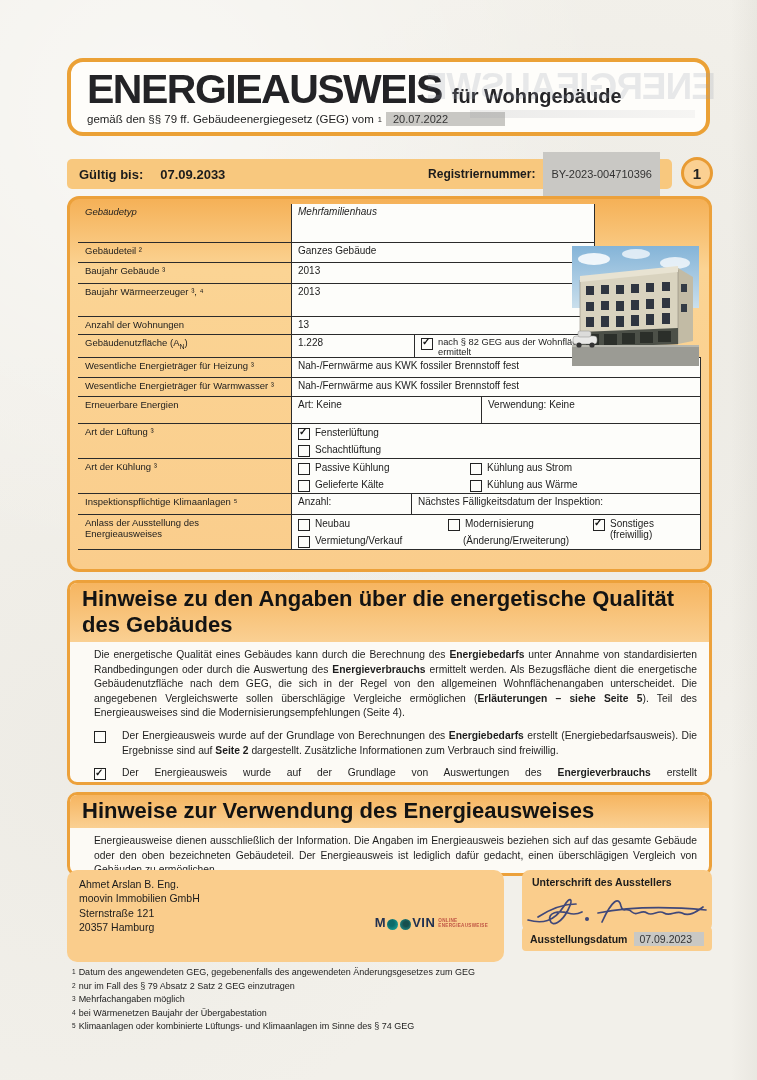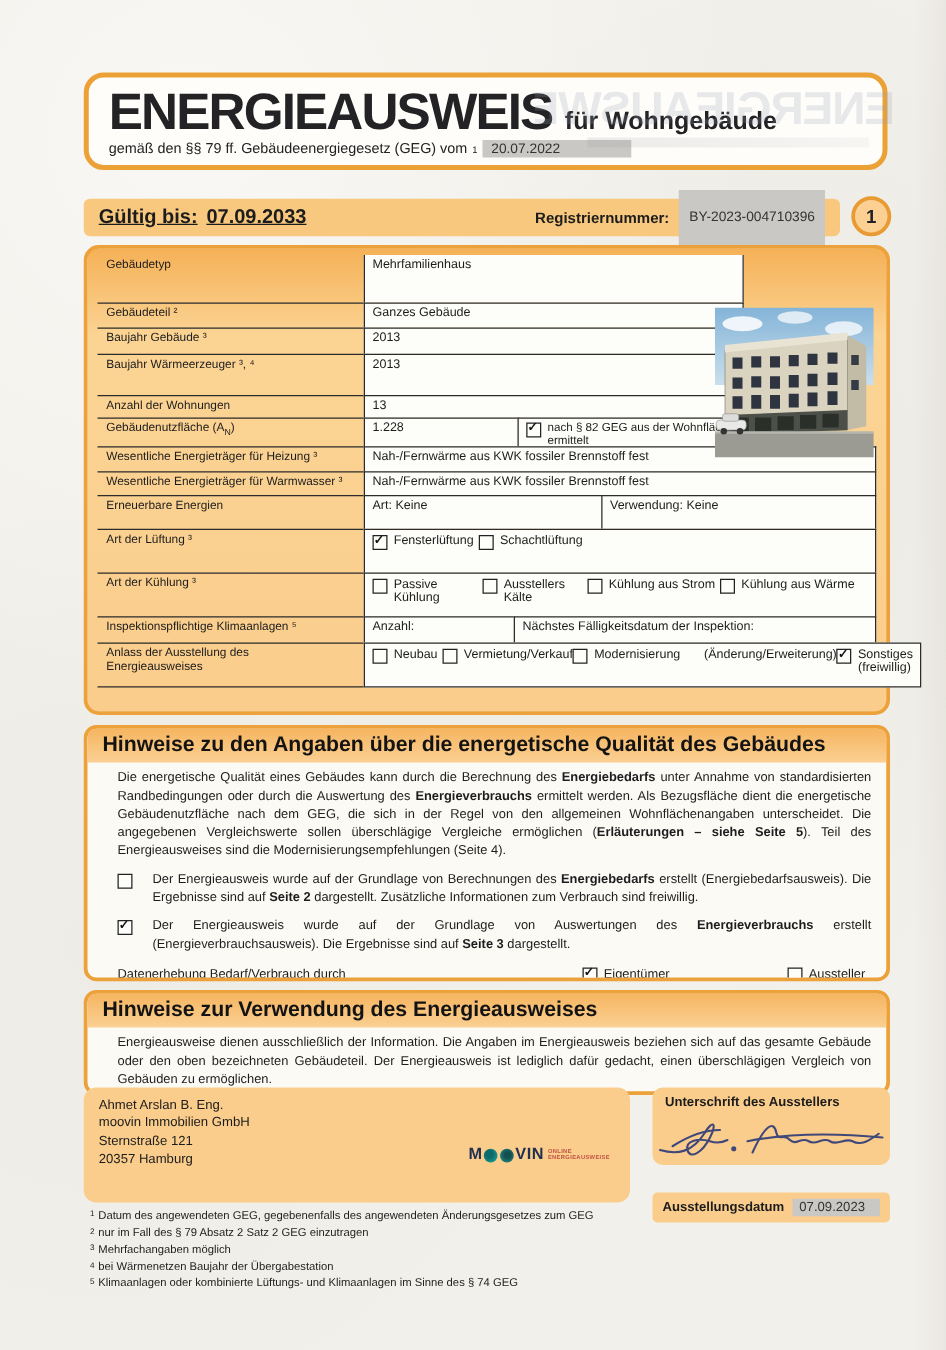--- a/index.html
+++ b/index.html
@@ -45,62 +45,62 @@
   .law-line sup{font-size:7.5px;}
   .gray-box{background:#c9c8c4;padding:1px 7px;font-size:11px;color:#333;}
   .law-date{min-width:105px;}
 
   
   .validity-bar{
     top:159px;left:67px;width:605px;height:30px;z-index:2;
     background:#f8c87e;border-radius:5px;display:flex;align-items:center;
     padding:0 12px;justify-content:space-between;
   }
-  .validity-left{display:flex;gap:7px;align-items:center;font-size:16px;font-weight:bold;text-decoration:underline;}
+  .validity-left{display:flex;gap:17px;align-items:center;font-size:13px;font-weight:bold;}
   .validity-right{display:flex;gap:8px;align-items:center;font-size:12px;}
   .validity-right .lbl-b{font-weight:bold;}
   .reg-box{background:#c9c8c4;padding:16px 8px;font-size:11px;font-weight:normal;}
   .page-badge{
     top:157px;left:681px;width:32px;height:32px;z-index:2;border-radius:50%;
     background:#fbd092;border:3px solid #e89b33;display:flex;align-items:center;justify-content:center;
     font-size:15px;font-weight:bold;color:#222;
   }
 
   
   .building-box{
     top:196px;left:67px;width:645px;height:376px;z-index:2;
     background:linear-gradient(180deg,#f5b157 0,#fbd494 70px,#facd8c 100%);
     border:3px solid #eca13b;border-radius:12px;padding:5px 8px 0 8px;
   }
   .section-title{font-size:20px;font-weight:bold;color:#131313;padding:1px 0 2px 6px;
     border-bottom:2px solid #1a1a1a;letter-spacing:0;}
-  .hint-section-title{font-size:17px;font-weight:bold;color:#131313;}
+  .hint-section-title{font-size:22px;font-weight:bold;color:#131313;}
   .grid{position:relative;}
   .row{display:flex;align-items:stretch;}
   .lbl{flex:0 0 200px;padding:2px 6px 0 7px;font-size:9.5px;border-top:1px solid #2b2b2b;}
   .lbl sub{font-size:7px;}
-  .row:first-child .lbl, .row:first-child .vcell{border-top:none;}
+  .row:first-child .lbl, .row:first-child .vcell{border-top:none;font-style:italic;}
   .vcell{background:#fdfdfa;border-top:1px solid #2b2b2b;border-left:1px solid #2b2b2b;
     font-size:10px;padding:2px 6px 0 6px;}
   .vcell.last{border-right:1px solid #2b2b2b;}
   .bb{border-bottom:1px solid #2b2b2b;}
   .w290{flex:0 0 290px;}
   .w110{flex:0 0 110px;}
   .w180{flex:0 0 178px;}
   .w177{flex:0 0 177px;}
   .w107{flex:0 0 107px;}
   .grow{flex:1 1 auto;}
   .h36{min-height:36px;} .h17{min-height:17px;} .h18{min-height:18px;}
   .h30{min-height:30px;} .h15{min-height:15px;} .h19{min-height:19px;}
   .h16{min-height:16px;} .h24{min-height:24px;} .h32{min-height:32px;}
   .cb{width:10px;height:10px;border:1px solid #222;background:#fdfdfa;display:inline-block;
     position:relative;flex:0 0 10px;margin-top:1px;}
   .cb.checked::after{content:"✓";position:absolute;left:0px;top:-3px;font-size:10px;font-weight:bold;color:#111;}
   .opt{display:flex;gap:5px;font-size:10px;align-items:flex-start;}
-  .optcol{display:flex;flex-direction:row;gap:4px;padding-top:1px;}
+  .optcol{display:flex;flex-direction:column;gap:4px;padding-top:1px;}
   .cols{display:flex;}
   .colw172{flex:0 0 172px;} .colw148{flex:0 0 150px;} .colw145{flex:0 0 145px;}
   .photo{top:47px;right:10px;width:127px;height:120px;z-index:3;}
 
   
   .hint-box{
     left:67px;width:645px;z-index:2;background:#fcfaf5;
     border:3px solid #eca13b;border-radius:10px;overflow:hidden;
   }
   .hint-band{background:linear-gradient(180deg,#f6b560,#fad093);padding:3px 12px 4px 12px;}
@@ -124,21 +124,21 @@
   .mo1{background:radial-gradient(circle at 40% 40%, #0d6a6a 30%, #14938d 70%);}
   .mo2{background:radial-gradient(circle at 55% 45%, #16504e 30%, #1d7d7a 70%);}
   .mtag{display:flex;flex-direction:column;margin-left:3px;line-height:1.1;}
   .mtag span{font-size:4.6px;color:#c05545;font-weight:bold;letter-spacing:.3px;}
   .sig-box{
     top:870px;left:522px;width:190px;height:62px;z-index:2;
     background:#facd8c;border-radius:8px;padding:6px 10px;font-size:10.5px;font-weight:bold;
   }
   .sig-svg{top:886px;left:524px;width:186px;height:52px;z-index:4;}
   .date-bar{
-    top:954px;left:522px;width:190px;height:24px;z-index:2;
+    top:927px;left:522px;width:190px;height:24px;z-index:2;
     background:#facd8c;border-radius:4px;display:flex;align-items:center;gap:7px;
     padding:0 8px;font-size:10.5px;font-weight:bold;
   }
   .date-bar .gray-box{flex:1;font-weight:normal;font-size:10.5px;padding:1px 5px;}
 
   
   .footnotes{top:966px;left:72px;width:600px;z-index:2;font-size:9px;line-height:1.5;color:#222;}
   .fn{display:flex;gap:3px;}
   .fn sup{font-size:6.5px;padding-top:1px;}
 </style>
@@ -250,21 +250,21 @@
       <div class="lbl h32">Art der Kühlung ³</div>
       <div class="vcell last grow h32">
         <div class="cols">
           <div class="optcol colw172">
             <span class="opt">
                 <span class="cb"></span>
                 <span>Passive Kühlung</span>
               </span>
             <span class="opt">
                 <span class="cb"></span>
-                <span>Ausstellers Kälte</span>
+                <span>Gelieferte Kälte</span>
               </span>
           </div>
           <div class="optcol grow">
             <span class="opt">
                 <span class="cb"></span>
                 <span>Kühlung aus Strom</span>
               </span>
             <span class="opt">
                 <span class="cb"></span>
                 <span>Kühlung aus Wärme</span>

